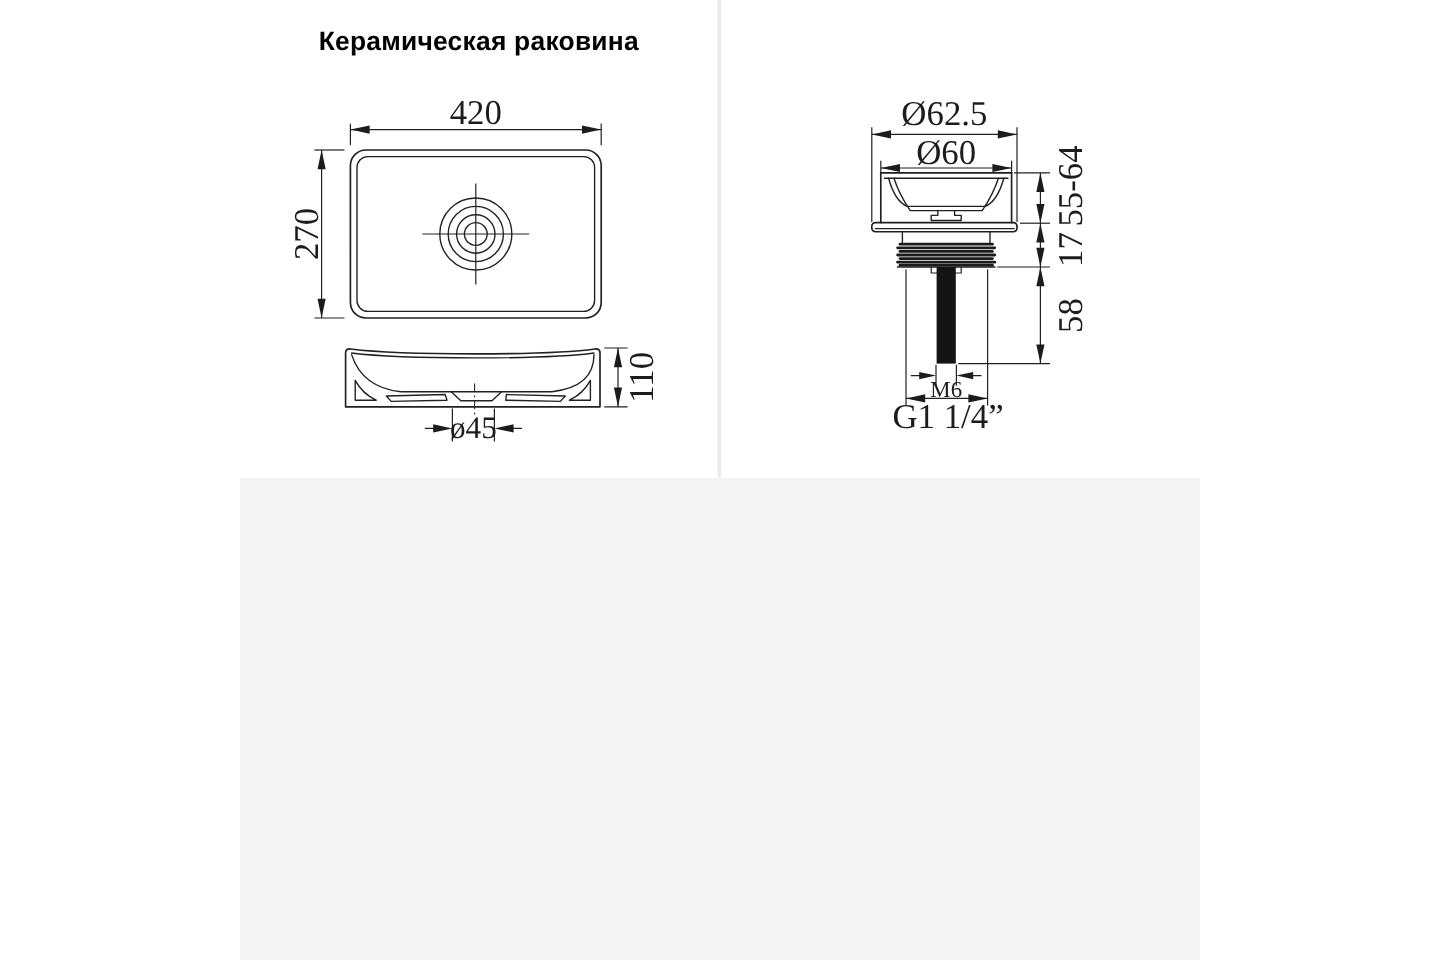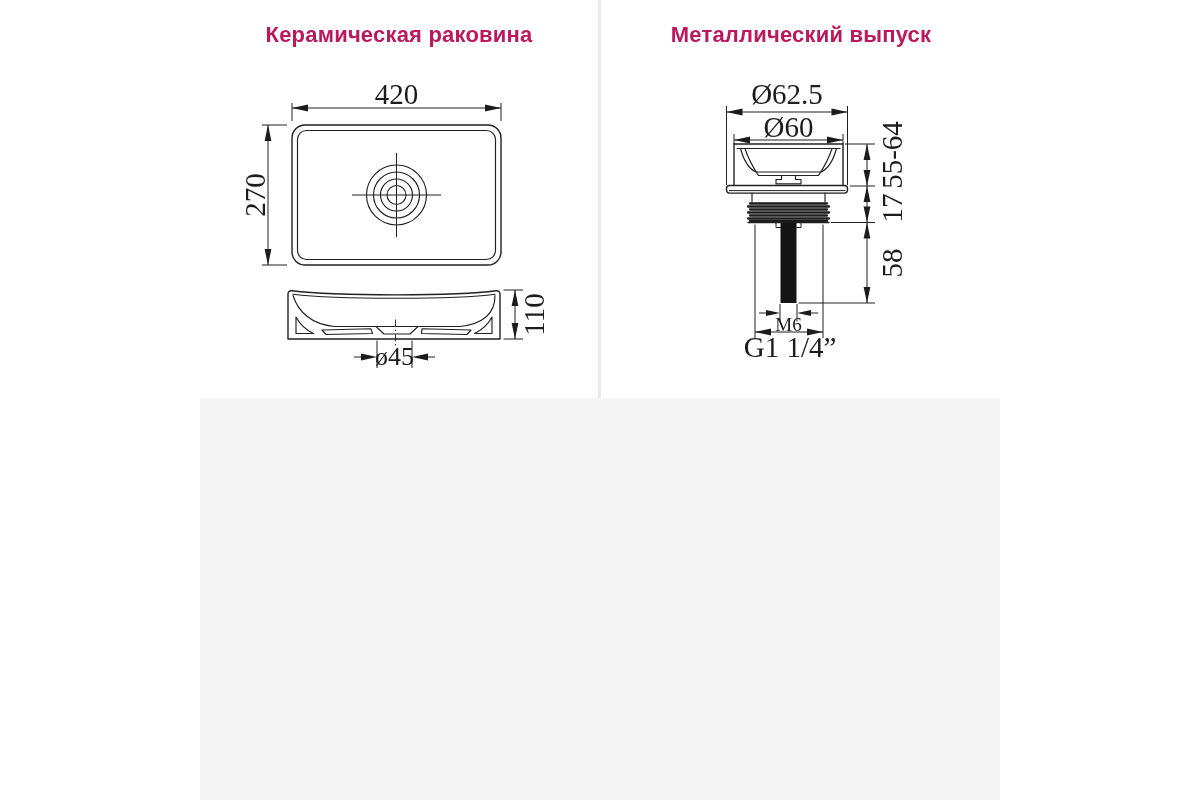--- a/index.html
+++ b/index.html
@@ -8,21 +8,21 @@
     background:#ffffff;
     font-family:"Liberation Sans", sans-serif;
   }
   .gray-section{position:absolute;left:200px;top:398px;width:800px;height:402px;background:#f4f4f4;}
   .divider{position:absolute;left:598px;top:0;width:3px;height:398px;background:#ebebeb;}
   .panel{position:absolute;top:0;width:398px;height:398px;}
   .panel-left{left:200px;}
   .panel-right{left:602px;}
   .panel-title{
     position:absolute;top:22px;left:0;right:0;text-align:center;
-    font-weight:bold;font-size:22px;line-height:1.2;color:#be185d;letter-spacing:.2px;
+    font-weight:bold;font-size:22px;line-height:1.2;color:#000000;letter-spacing:.2px;
   }
   svg.drawing{position:absolute;left:0;top:0;}
   .draw{fill:none;stroke:#212121;stroke-width:1.4;stroke-linejoin:round;stroke-linecap:round;}
   .draw2{fill:none;stroke:#212121;stroke-width:1.15;stroke-linejoin:round;stroke-linecap:round;}
   .thin{fill:none;stroke:#212121;stroke-width:1;stroke-linecap:butt;}
   .thread{fill:none;stroke:#1c1c1c;stroke-width:2.3;stroke-linecap:round;}
   .arrow{fill:#1c1c1c;stroke:none;}
   .cline{fill:none;stroke:#212121;stroke-width:.9;stroke-dasharray:7 3 1.5 3;}
   text{fill:#1c1c1c;font-family:"Liberation Serif","DejaVu Serif",serif;}
   .dim-num{font-size:29px;}
@@ -97,21 +97,20 @@
       <line class="thin" x1="154" y1="357" x2="163" y2="357"></line>
       <line class="thin" x1="226" y1="357" x2="235" y2="357"></line>
       <polygon class="arrow" points="177,357 161,353.6 161,360.4"></polygon>
       <polygon class="arrow" points="212,357 228,353.6 228,360.4"></polygon>
       <text class="dim-sm" x="194.5" y="365" text-anchor="middle">ø45</text>
     </g>
   </svg>
 </div>
 
 <div class="panel panel-right">
-  <div class="panel-title">Металлический выпуск</div>
 
   <svg class="drawing" width="398" height="398" viewBox="0 0 398 398">
 
     <g>
       <line class="thin" x1="124.5" y1="106" x2="124.5" y2="185"></line>
       <line class="thin" x1="245.5" y1="106" x2="245.5" y2="185"></line>
       <line class="thin" x1="124.5" y1="112" x2="245.5" y2="112"></line>
       <polygon class="arrow" points="124.5,112 140.5,108.6 140.5,115.4"></polygon>
       <polygon class="arrow" points="245.5,112 229.5,108.6 229.5,115.4"></polygon>
       <text class="dim-num" x="185" y="104" text-anchor="middle">Ø62.5</text>

